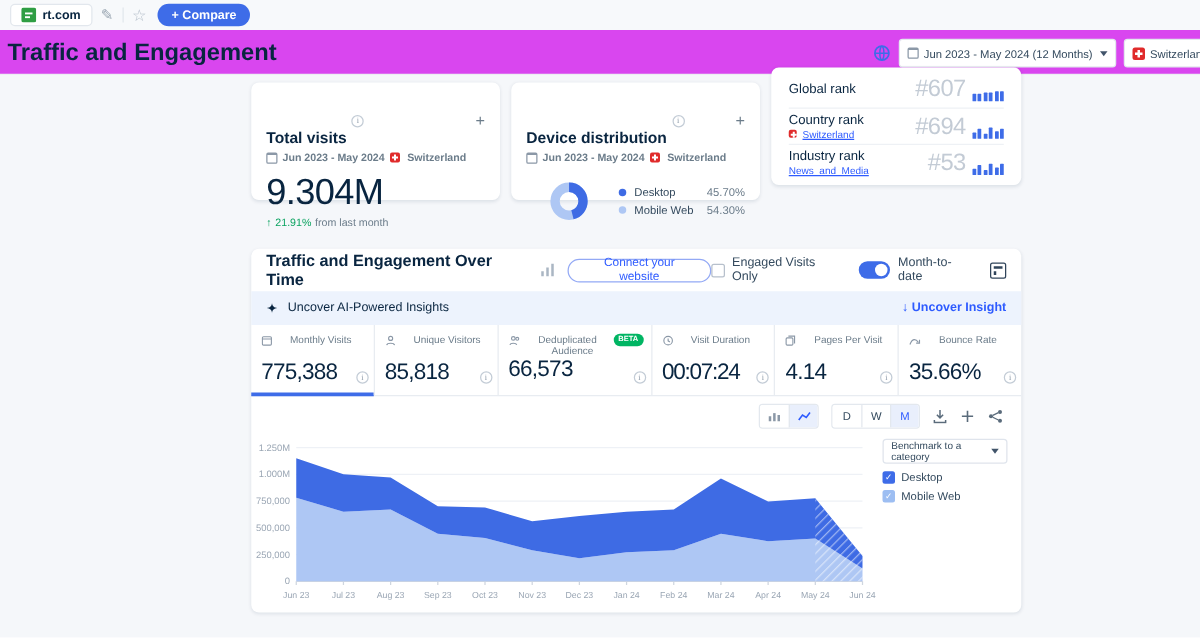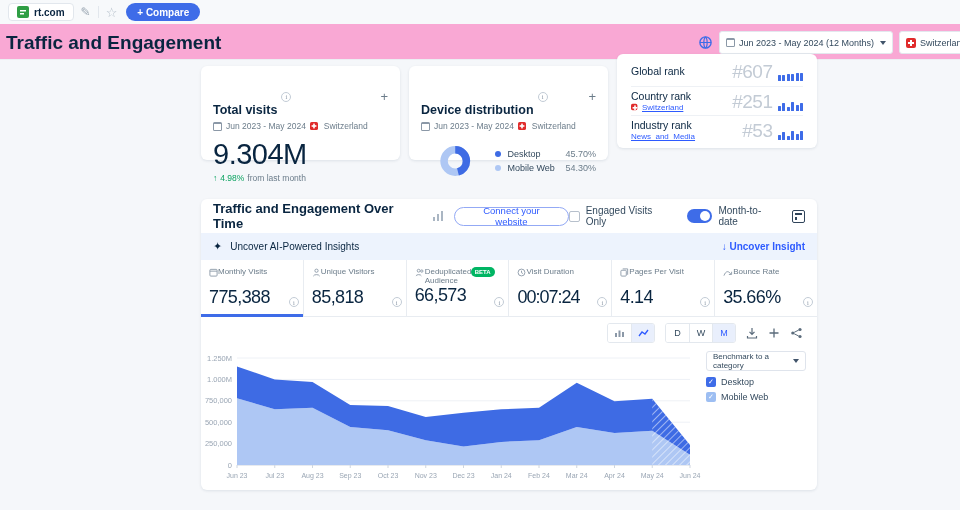--- a/index.html
+++ b/index.html
@@ -14,21 +14,21 @@
   .favicon { width:12px; height:12px; border-radius:2px; background:#2f9e44;
     background-image:linear-gradient(#fff,#fff),linear-gradient(#fff,#fff);
     background-size:6px 1.5px,4px 1.5px; background-position:3px 4px,3px 7px; background-repeat:no-repeat; }
   .domain-text { font-size:10px; font-weight:bold; color:#092540; }
   .icon-btn { color:#9aa6b2; font-size:12px; line-height:1; cursor:pointer; }
   .tb-divider { width:1px; height:12px; background:#e2e7ed; margin:0 7px; }
   .compare-btn { margin-left:9px; height:18px; border-radius:10px; background:#3e6ce8; color:#fff;
     font-size:10px; font-weight:bold; padding:0 11px; display:flex; align-items:center; border:none; }
 
   
-  .titlebar { position:absolute; top:24px; left:0; width:960px; height:36px; background:#f9a8d4;
+  .titlebar { position:absolute; top:24px; left:0; width:960px; height:36px; background:#d946ef;
     border-bottom:1px solid #eceff3; }
   .page-title { position:absolute; left:6px; top:8px; font-size:19px; font-weight:bold; color:#092540; }
   .header-controls { position:absolute; left:698px; top:7px; display:flex; align-items:center; gap:6px; }
   .hdr-control { display:flex; align-items:center; gap:4px; border:1px solid #e3e8ee; border-radius:3px;
     height:23px; padding:0 6px; font-size:9px; color:#344a5e; background:#fff; white-space:nowrap; }
   .caret { width:0; height:0; border-left:3.5px solid transparent; border-right:3.5px solid transparent;
     border-top:4px solid #41546a; margin-left:2px; }
   .cal-icon { width:9px; height:9px; border:1px solid #8b98a7; border-top:2.5px solid #8b98a7;
     border-radius:1.5px; display:inline-block; flex:none; }
   .flag-ch { width:10px; height:10px; border-radius:2px; background:#e02b2b; position:relative; flex:none; display:inline-block; }
@@ -43,21 +43,21 @@
   #card-visits { left:201px; top:66px; width:199px; height:94px; padding:10px 12px; }
   #card-device { left:409px; top:66px; width:199px; height:94px; padding:10px 12px; }
   #card-ranks  { left:617px; top:54px; width:200px; height:94px; padding:3px 14px; }
 
   .card-title-row { display:flex; align-items:center; }
   .card-title { font-size:12.5px; font-weight:bold; color:#092540;margin-top:27px; }
   .info-icon { width:10px; height:10px; border:1px solid #c3ccd6; border-radius:50%; display:inline-flex;
     align-items:center; justify-content:center; font-size:6.5px; color:#8b98a7; margin-left:4px; flex:none; }
   .info-icon::before { content:"i"; font-family:"Liberation Serif", serif; }
   .plus-icon { margin-left:auto; color:#6b7c8a; font-size:13px; line-height:1; cursor:pointer; }
-  .card-date-row { display:flex; align-items:center; gap:4px; font-size:8.5px; color:#6b7c8a; margin-top:4px; }
+  .card-date-row { display:flex; align-items:center; gap:4px; font-size:8.5px; color:#6b7c8a; margin-top:4px;font-weight:bold; }
   .big-value { font-size:29px; color:#092540; margin-top:7px; letter-spacing:-.5px; }
   .change-row { font-size:8.5px; color:#6b7c8a; margin-top:2px; display:flex; gap:3px; align-items:center; }
   .pos { color:#0ba360; }
 
   .device-body { display:flex; align-items:center; margin-top:9px; }
   .donut-wrap { margin-left:16px; }
   .device-legend { margin-left:22px; font-size:9px; }
   .device-legend .row { display:flex; align-items:center; gap:6px; margin:4px 0; }
   .dot { width:6px; height:6px; border-radius:50%; flex:none; }
   .leg-label { color:#344a5e; min-width:52px; }
@@ -91,21 +91,21 @@
 
   .ai-bar { height:27px; background:#edf3fd; display:flex; align-items:center; padding:0 12px; }
   .sparkle { color:#092540; font-size:11px; margin-right:8px; }
   .ai-label { font-size:10px; color:#092540; }
   .ai-action { margin-left:auto; font-size:10px; font-weight:bold; color:#2e5bff; cursor:pointer; }
 
   .metrics-row { display:flex; height:57px; border-bottom:1px solid #e8ecf1; }
   .tile { flex:1; border-left:1px solid #e8ecf1; padding:7px 6px 4px 8px; position:relative; cursor:pointer; }
   .tile:first-child { border-left:none; }
   .tile.selected::after { content:""; position:absolute; left:0; right:0; bottom:-1px; height:3px; background:#3e6ce8; }
-  .tile-label { font-size:8px; color:#6b7c8a; display:flex; align-items:flex-start; gap:0; height:15px; line-height:1.15; }
+  .tile-label { font-size:8px; color:#6b7c8a; display:flex; align-items:flex-start; gap:14px; height:15px; line-height:1.15;text-align:right; }
   .tile-label svg { flex:none; margin-top:.5px; }
   .beta-badge { background:#00b563; color:#fff; font-size:6px; font-weight:bold; border-radius:6px;
     padding:1.5px 4px; margin-left:2px; flex:none; }
   .tile-value { font-size:18px; color:#092540; letter-spacing:-.6px; margin-top:5px; white-space:nowrap; }
   .tile .info-icon { position:absolute; right:4px; bottom:9px; margin:0; background:#fff; }
 
   .chart-controls { position:absolute; right:14px; top:124px; display:flex; align-items:center; gap:10px; }
   .btn-group { display:flex; border:1px solid #e3e8ee; border-radius:3px; overflow:hidden; height:20px; }
   .btn-group .gbtn { width:23px; display:flex; align-items:center; justify-content:center; background:#fff;
     font-size:9px; color:#344a5e; border-left:1px solid #e3e8ee; cursor:pointer; }
@@ -170,21 +170,21 @@
   </div>
   <div class="card-date-row">
     <span class="cal-icon"></span>
     <span>Jun 2023 - May 2024</span>
     <span class="flag-ch flag-small"></span>
     <span>Switzerland</span>
   </div>
   <div class="big-value">9.304M</div>
   <div class="change-row">
     <span class="pos">↑</span>
-    <span class="pos">4.98%</span>
+    <span class="pos">21.91%</span>
     <span>from last month</span>
   </div>
 </div>
 
 <div class="card" id="card-device">
   <div class="card-title-row">
     <span class="card-title">Device distribution</span>
     <span class="info-icon"></span>
     <span class="plus-icon">+</span>
   </div>
@@ -233,21 +233,21 @@
   </div>
   <div class="rank-row">
     <div>
       <div class="rank-label">Country rank</div>
       <div class="rank-link">
         <span class="flag-ch flag-small" style="width:8px;height:8px"></span>
         <span>Switzerland</span>
       </div>
     </div>
     <div class="rank-right">
-      <span class="rank-value">#251</span>
+      <span class="rank-value">#694</span>
       <span class="rank-bars" id="rank-bars-1">
           <span style="height: 5px;"></span>
           <span style="height: 8px;"></span>
           <span style="height: 4px;"></span>
           <span style="height: 9px;"></span>
           <span style="height: 6px;"></span>
           <span style="height: 8px;"></span>
         </span>
     </div>
   </div>

